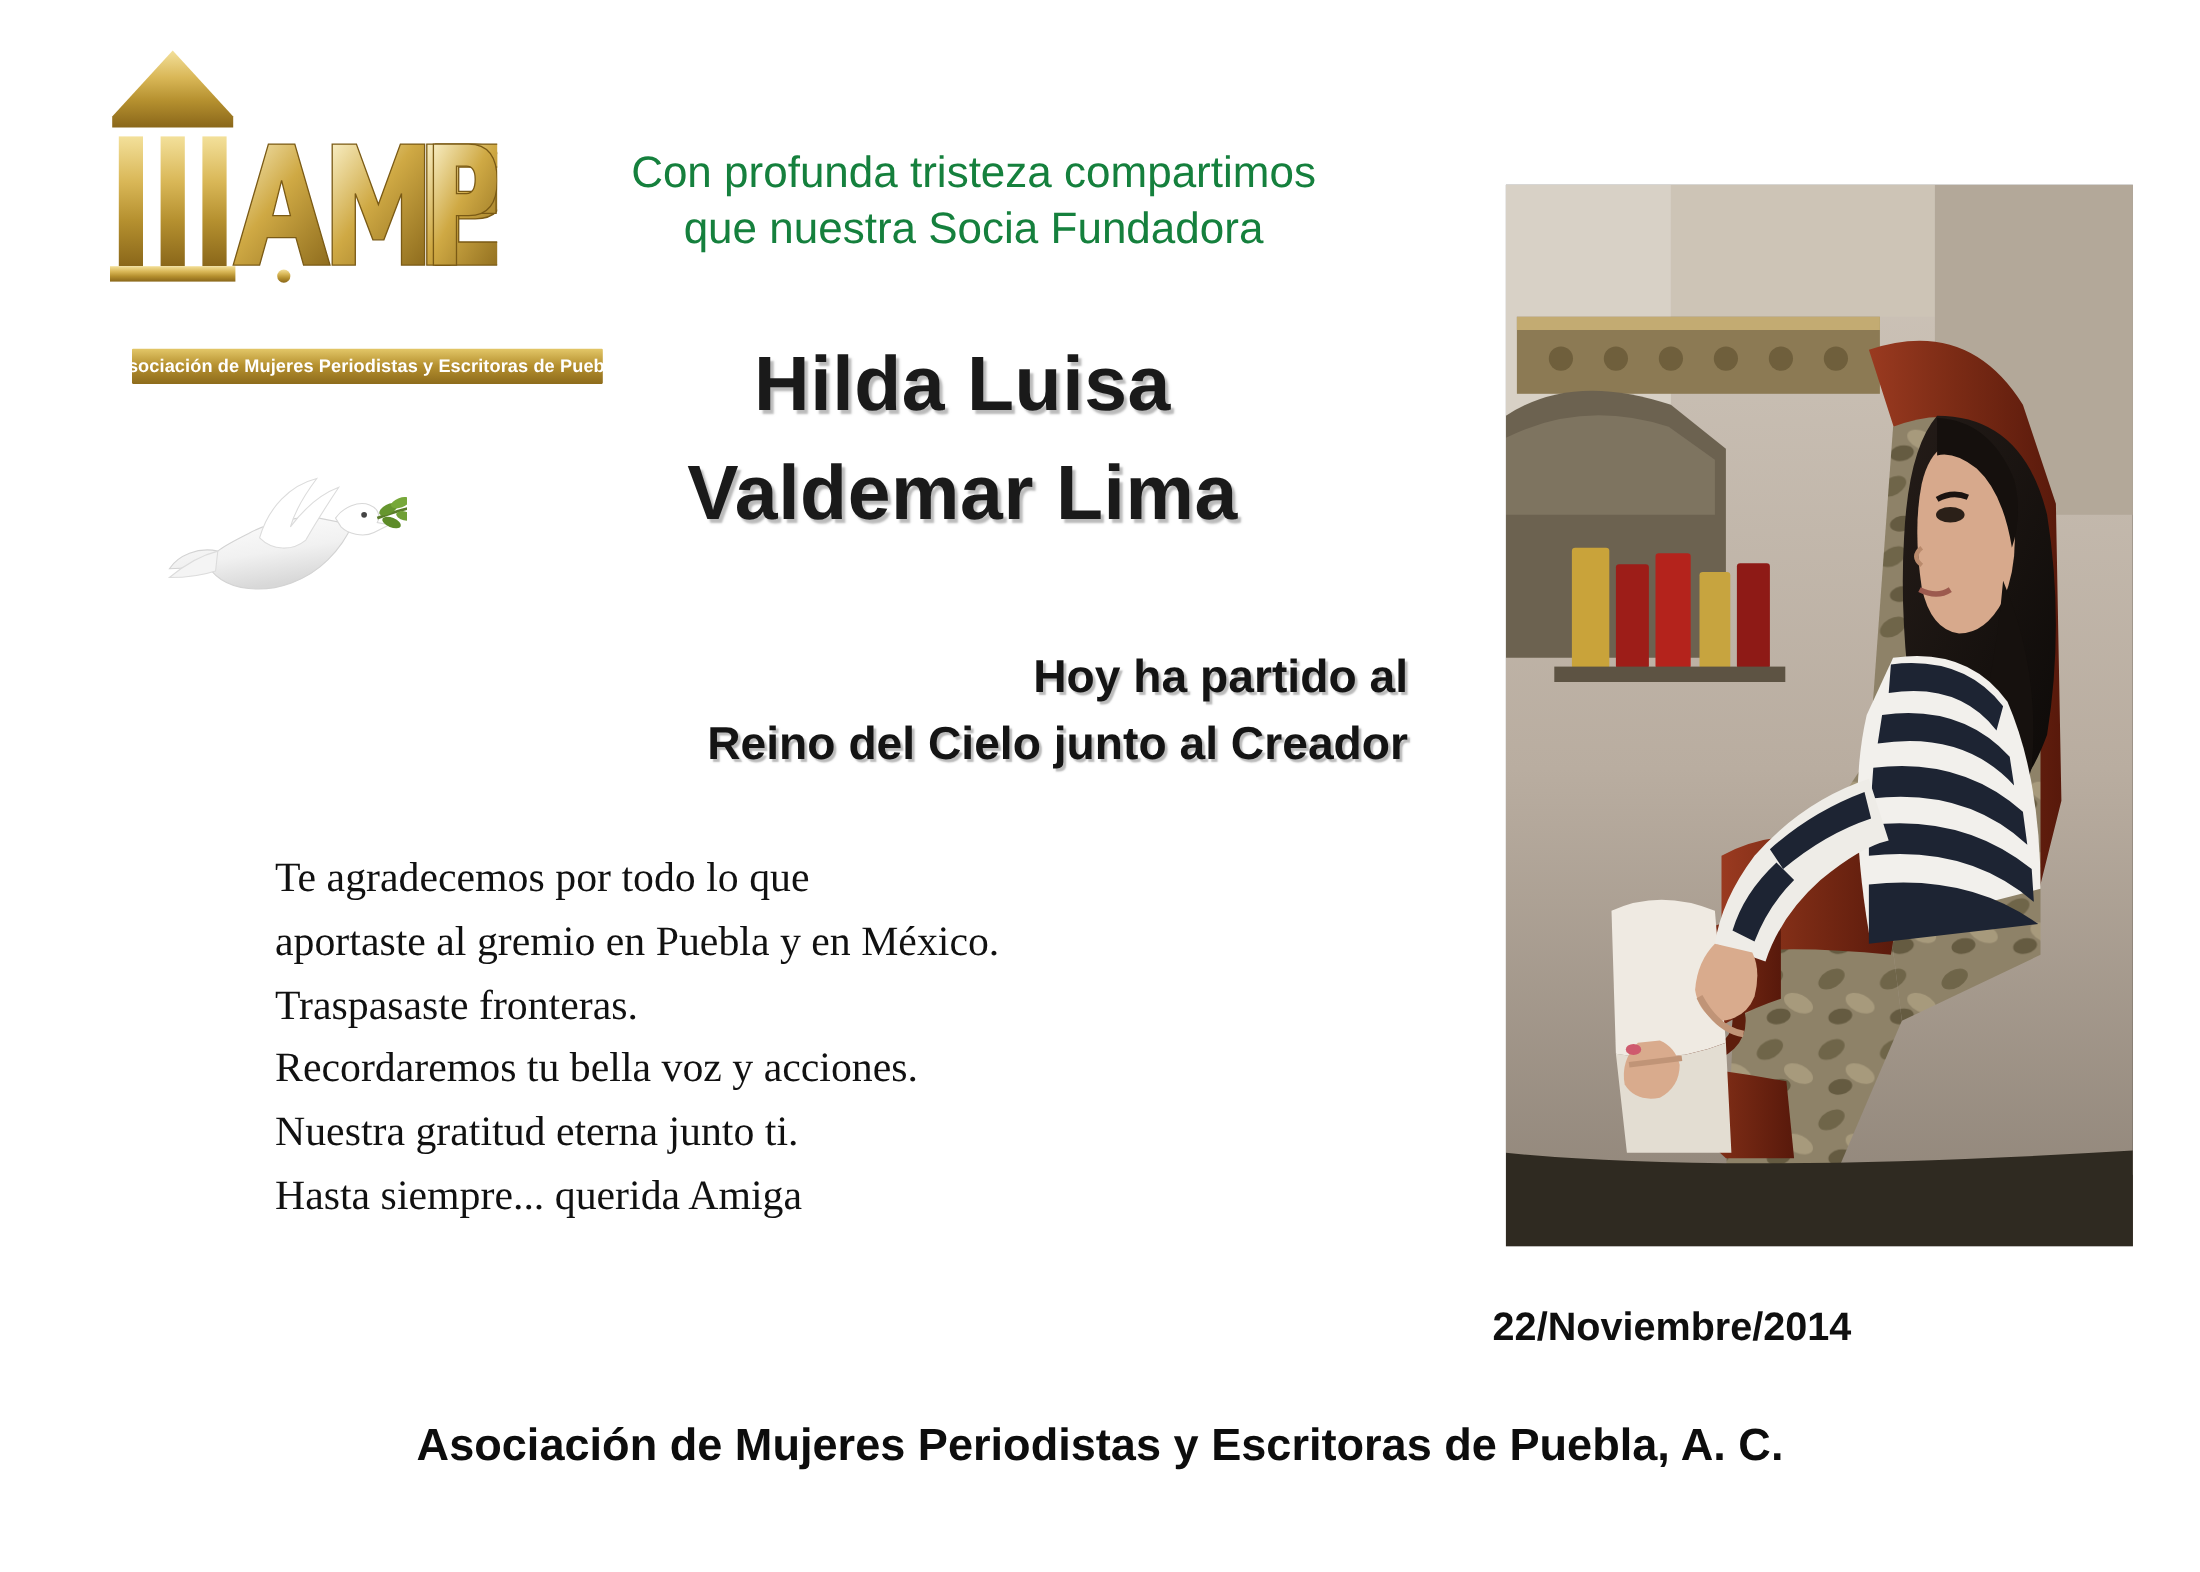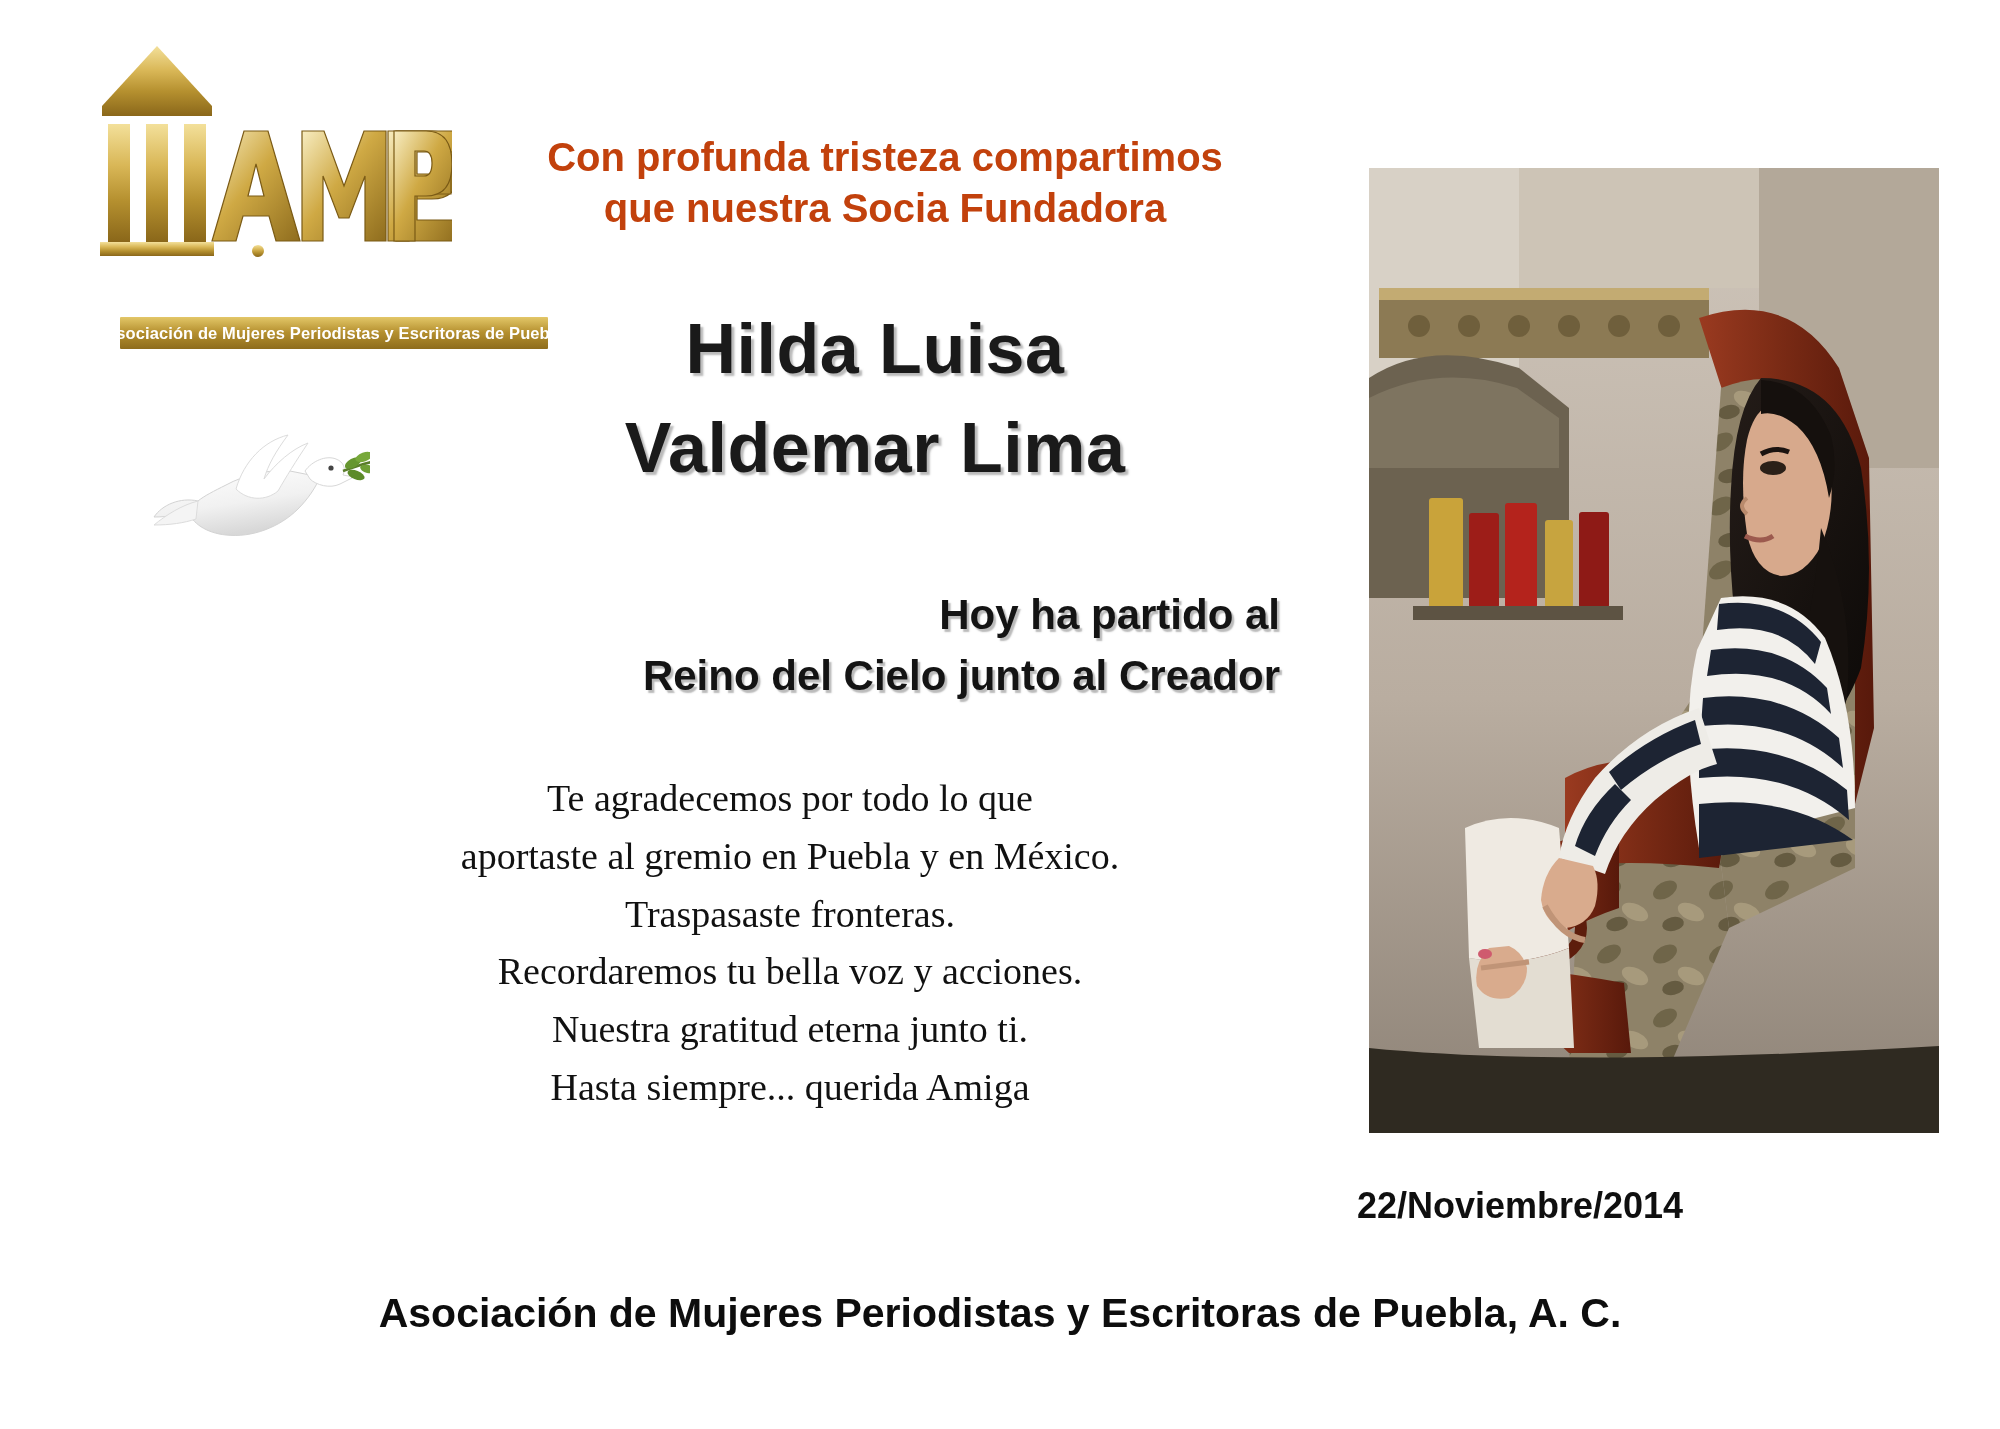--- a/index.html
+++ b/index.html
@@ -69,22 +69,22 @@
 
   
   .headline {
     position: absolute;
     left: 420px;
     top: 132px;
     width: 930px;
     text-align: center;
     font-size: 40px;
     line-height: 1.28;
-    font-weight: 700;
-    color: #c2410c;
+    font-weight: 400;
+    color: #15803d;
   }
 
   .name {
     position: absolute;
     left: 395px;
     top: 300px;
     width: 960px;
     text-align: center;
     font-size: 70px;
     line-height: 1.42;
@@ -105,21 +105,21 @@
     font-weight: 700;
     color: #141414;
     text-shadow: 2.5px 2.5px 1.5px rgba(140,140,140,.6);
   }
 
   .body-text {
     position: absolute;
     left: 250px;
     top: 770px;
     width: 1080px;
-    text-align: center;
+    text-align: left;
     font-family: "Liberation Serif", serif;
     font-size: 38px;
     line-height: 1.52;
     color: #111111;
   }
   .body-text div { white-space: nowrap; }
 
   .date {
     position: absolute;
     left: 1270px;

